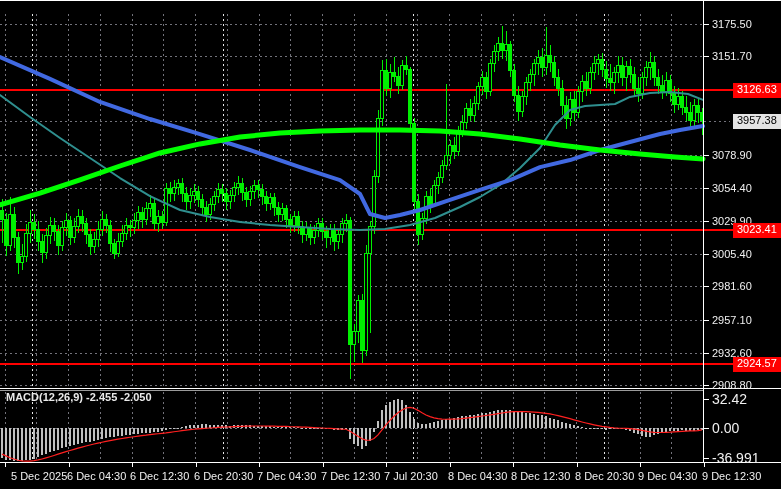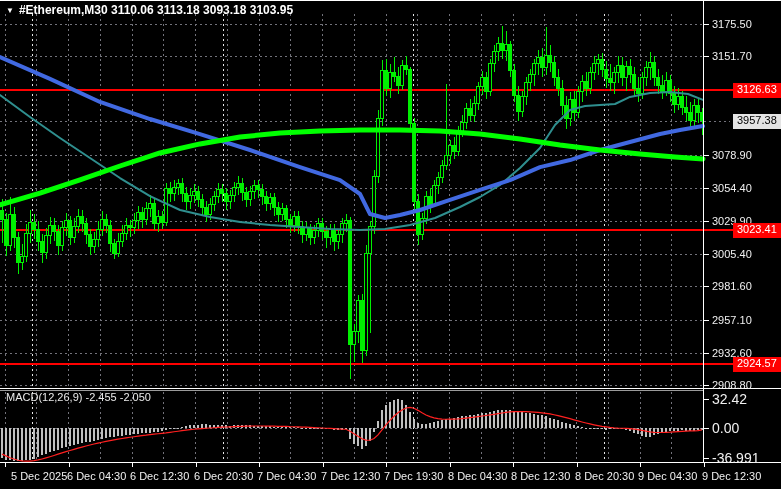--- a/index.html
+++ b/index.html
@@ -2,21 +2,21 @@
 <html><head>
 <meta charset="utf-8">
 <style>
   html,body{margin:0;padding:0;background:#000;}
   .terminal{position:relative;width:781px;height:489px;background:#000;overflow:hidden;
             font-family:"Liberation Sans",sans-serif;}
   #chart-svg{position:absolute;left:0;top:0;}
   .chart-title{position:absolute;left:6px;top:3px;color:#ffffff;font-size:12px;font-weight:bold;
                white-space:nowrap;z-index:5;}
   .chart-title .tri{font-size:8px;vertical-align:1px;margin-right:5px;color:#ffffff;}
-  .macd-label{position:absolute;left:6px;top:391px;color:#e9e9e9;font-size:11px;white-space:nowrap;z-index:5;}
+  .macd-label{position:absolute;left:6px;top:391px;color:#e9e9e9;font-size:11px;white-space:nowrap;z-index:5;font-weight:bold;}
   .plabel{position:absolute;left:712px;color:#f0f0f0;font-size:11px;line-height:12px;white-space:nowrap;z-index:4;}
   .ptag{position:absolute;left:733px;width:48px;height:15px;line-height:13px;font-size:11px;
         padding-left:4px;box-sizing:border-box;white-space:nowrap;z-index:6;}
   .ptag.red{background:#ff0000;color:#ffffff;}
   .ptag.cur{background:#e4e4e4;color:#000000;}
   .mlabel{position:absolute;left:712px;color:#f0f0f0;font-size:14px;line-height:12px;white-space:nowrap;z-index:4;}
   .tlabel{position:absolute;top:470px;color:#f0f0f0;font-size:11px;line-height:12px;white-space:nowrap;z-index:4;}
 </style>
 </head>
 <body>
@@ -651,23 +651,20 @@
       <line x1="259.5" y1="463" x2="259.5" y2="467" stroke="#ffffff" stroke-width="1" shape-rendering="crispEdges"></line>
       <line x1="323.5" y1="463" x2="323.5" y2="467" stroke="#ffffff" stroke-width="1" shape-rendering="crispEdges"></line>
       <line x1="386.5" y1="463" x2="386.5" y2="467" stroke="#ffffff" stroke-width="1" shape-rendering="crispEdges"></line>
       <line x1="450.5" y1="463" x2="450.5" y2="467" stroke="#ffffff" stroke-width="1" shape-rendering="crispEdges"></line>
       <line x1="513.5" y1="463" x2="513.5" y2="467" stroke="#ffffff" stroke-width="1" shape-rendering="crispEdges"></line>
       <line x1="577.5" y1="463" x2="577.5" y2="467" stroke="#ffffff" stroke-width="1" shape-rendering="crispEdges"></line>
       <line x1="640.5" y1="463" x2="640.5" y2="467" stroke="#ffffff" stroke-width="1" shape-rendering="crispEdges"></line>
       <line x1="704.5" y1="463" x2="704.5" y2="467" stroke="#ffffff" stroke-width="1" shape-rendering="crispEdges"></line>
     </svg>
 
-  <div class="chart-title">
-    <span class="tri">▼</span><span>#Ethereum,M30  3110.06 3113.18 3093.18 3103.95</span>
-  </div>
 
   <div class="macd-label">MACD(12,26,9) -2.455 -2.050</div>
 
   <div id="price-axis">
       <div class="plabel" style="top: 18px;">3175.50</div>
       <div class="plabel" style="top: 50px;">3151.70</div>
       <div class="plabel" style="top: 149px;">3078.90</div>
       <div class="plabel" style="top: 182px;">3054.40</div>
       <div class="plabel" style="top: 215px;">3029.90</div>
       <div class="plabel" style="top: 248px;">3005.40</div>
@@ -685,20 +682,20 @@
       <div class="mlabel" style="top: 422px;">0.00</div>
       <div class="mlabel" style="top: 452px;">-36.991</div>
     </div>
   <div id="time-axis">
       <div class="tlabel" style="left: 11px;">5 Dec 2025</div>
       <div class="tlabel" style="left: 67px;">6 Dec 04:30</div>
       <div class="tlabel" style="left: 130px;">6 Dec 12:30</div>
       <div class="tlabel" style="left: 194px;">6 Dec 20:30</div>
       <div class="tlabel" style="left: 257px;">7 Dec 04:30</div>
       <div class="tlabel" style="left: 321px;">7 Dec 12:30</div>
-      <div class="tlabel" style="left: 384px;">7 Dec 19:30</div>
+      <div class="tlabel" style="left: 384px;">7 Jul 20:30</div>
       <div class="tlabel" style="left: 448px;">8 Dec 04:30</div>
       <div class="tlabel" style="left: 511px; text-align: right;">8 Dec 12:30</div>
       <div class="tlabel" style="left: 575px;">8 Dec 20:30</div>
       <div class="tlabel" style="left: 638px;">9 Dec 04:30</div>
       <div class="tlabel" style="left: 702px;">9 Dec 12:30</div>
     </div>
 </div>
 
 </body></html>

